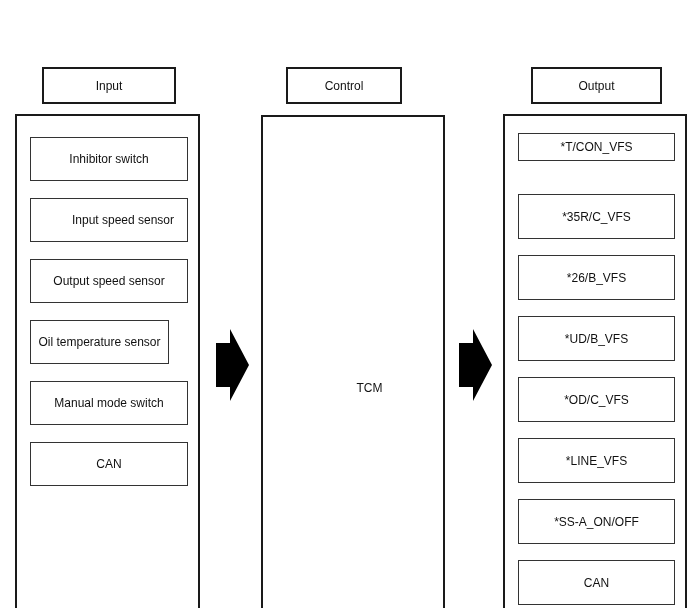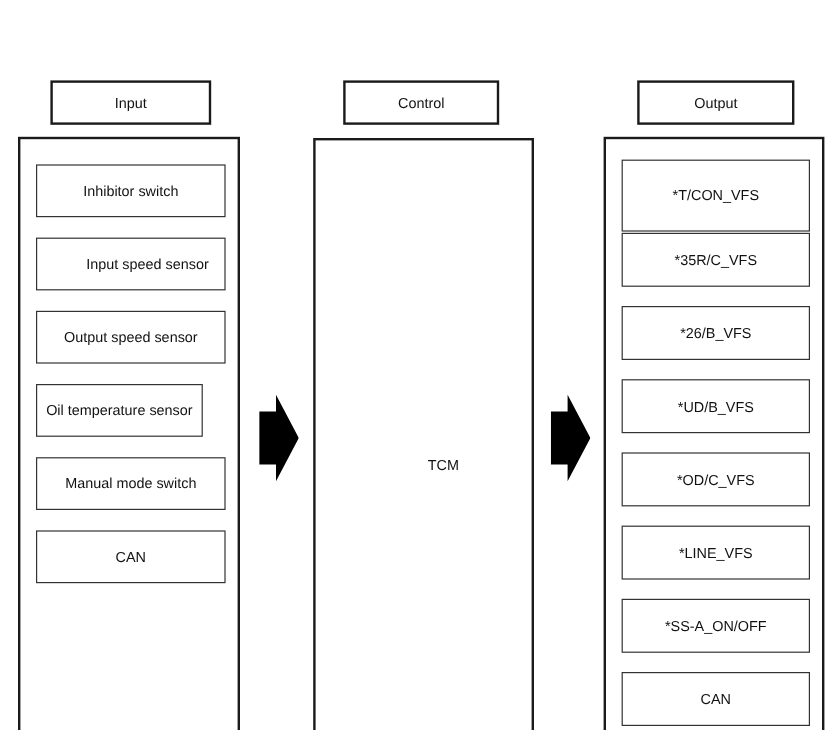--- a/index.html
+++ b/index.html
@@ -65,33 +65,33 @@
   <div class="item" style="left:30px; top:276px; width:139px; height:44px;">Oil temperature sensor</div>
   <div class="item" style="left:30px; top:337px; width:158px; height:44px;">Manual mode switch</div>
   <div class="item" style="left:30px; top:398px; width:158px; height:44px;">CAN</div>
 
   <div class="arrow" style="left:216px; top:285px;">
     <svg width="33" height="72" viewBox="0 0 33 72" xmlns="http://www.w3.org/2000/svg">
       <polygon points="0,14 14,14 14,0 33,36 14,72 14,58 0,58" fill="#000000"></polygon>
     </svg>
   </div>
 
-  <div class="hdr" style="left:286px; top:23px; width:130px; height:37px;">Control</div>
+  <div class="hdr" style="left:286px; top:23px; width:116px; height:37px;">Control</div>
   <div class="panel" style="left:261px; top:71px; width:184px; height:502px;"></div>
   <div class="unit-label" style="left:261px; top:337px; width:217px;">TCM</div>
 
   <div class="arrow" style="left:459px; top:285px;">
     <svg width="33" height="72" viewBox="0 0 33 72" xmlns="http://www.w3.org/2000/svg">
       <polygon points="0,14 14,14 14,0 33,36 14,72 14,58 0,58" fill="#000000"></polygon>
     </svg>
   </div>
 
   <div class="hdr" style="left:531px; top:23px; width:131px; height:37px;">Output</div>
   <div class="panel" style="left:503px; top:70px; width:184px; height:503px;"></div>
-  <div class="item" style="left:518px; top:89px;  width:157px; height:60px;">*T/CON_VFS</div>
+  <div class="item" style="left:518px; top:89px;  width:157px; height:28px;">*T/CON_VFS</div>
   <div class="item" style="left:518px; top:150px; width:157px; height:45px;">*35R/C_VFS</div>
   <div class="item" style="left:518px; top:211px; width:157px; height:45px;">*26/B_VFS</div>
   <div class="item" style="left:518px; top:272px; width:157px; height:45px;">*UD/B_VFS</div>
   <div class="item" style="left:518px; top:333px; width:157px; height:45px;">*OD/C_VFS</div>
   <div class="item" style="left:518px; top:455px; width:157px; height:45px;">*SS-A_ON/OFF</div>
   <div class="item" style="left:518px; top:394px; width:157px; height:45px;">*LINE_VFS</div>
   <div class="item" style="left:518px; top:516px; width:157px; height:45px;">CAN</div>
 
 </div>
 

